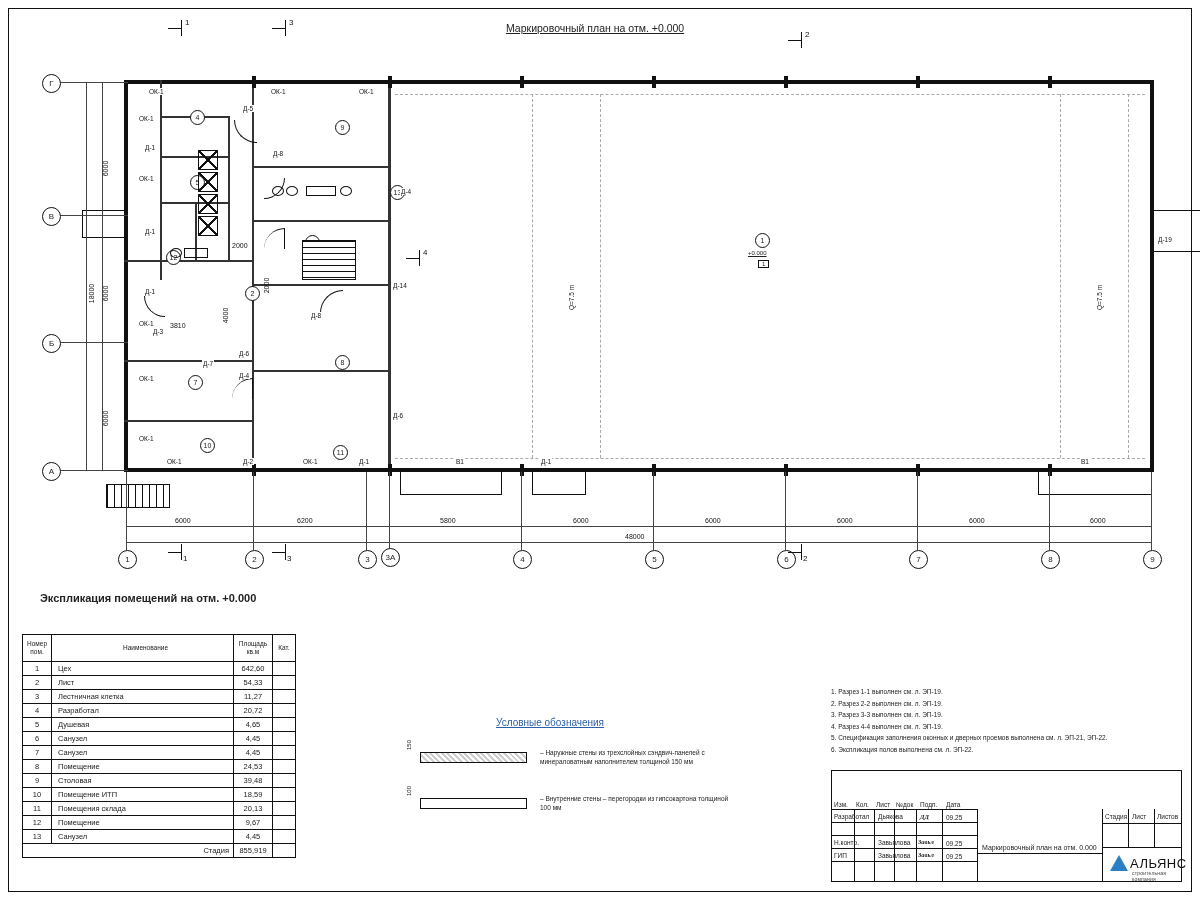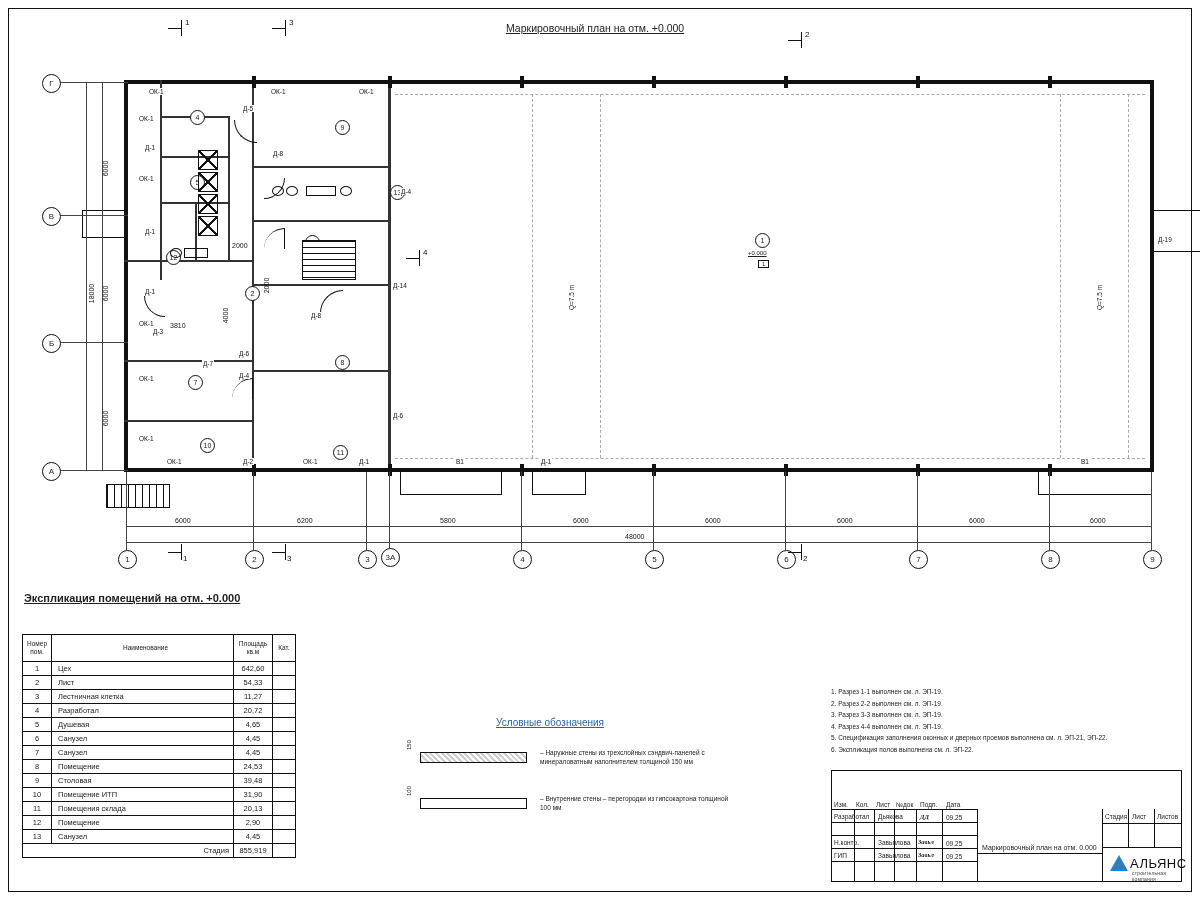--- a/index.html
+++ b/index.html
@@ -5,21 +5,21 @@
   html,body{margin:0;padding:0;background:#ffffff;}
   body{width:1200px;height:900px;font-family:"Liberation Sans",sans-serif;color:#222;overflow:hidden;}
   #sheet{position:relative;width:1200px;height:900px;}
   .frame{position:absolute;left:8px;top:8px;width:1182px;height:882px;border:1px solid #111;}
   .abs{position:absolute;}
   .tiny{font-size:6px;}
   .tiny8{font-size:8px;}
 
   
   .plan-title{left:506px;top:22px;font-size:10.5px;text-decoration:underline;white-space:nowrap;}
-  .expl-title{left:24px;top:592px;font-size:11px;font-weight:bold;text-decoration:underline;white-space:nowrap;}
+  .expl-title{left:40px;top:592px;font-size:11px;font-weight:bold;white-space:nowrap;}
   .legend-title{left:496px;top:717px;font-size:10px;color:#2b5fa8;text-decoration:underline;white-space:nowrap;}
 
   
   #plan{position:absolute;left:20px;top:60px;width:1160px;height:530px;}
 
   .wall{position:absolute;background:#111;}
   .wallthin{position:absolute;background:#333;}
   .dash-h{position:absolute;height:0;border-top:1px dashed #aaa;}
   .dash-v{position:absolute;width:0;border-left:1px dashed #aaa;}
 
@@ -352,33 +352,33 @@
         </tr>
         <tr>
           <td class="c-num">9</td>
           <td class="c-name">Столовая</td>
           <td class="c-area">39,48</td>
           <td class="c-kat"></td>
         </tr>
         <tr>
           <td class="c-num">10</td>
           <td class="c-name">Помещение ИТП</td>
-          <td class="c-area">31,90</td>
+          <td class="c-area">18,59</td>
           <td class="c-kat"></td>
         </tr>
         <tr>
           <td class="c-num">11</td>
           <td class="c-name">Помещения склада</td>
           <td class="c-area">20,13</td>
           <td class="c-kat"></td>
         </tr>
         <tr>
           <td class="c-num">12</td>
           <td class="c-name">Помещение</td>
-          <td class="c-area">2,90</td>
+          <td class="c-area">9,67</td>
           <td class="c-kat"></td>
         </tr>
         <tr>
           <td class="c-num">13</td>
           <td class="c-name">Санузел</td>
           <td class="c-area">4,45</td>
           <td class="c-kat"></td>
         </tr>
         <tr>
           <td class="total-lbl" colspan="2">Стадия</td>

